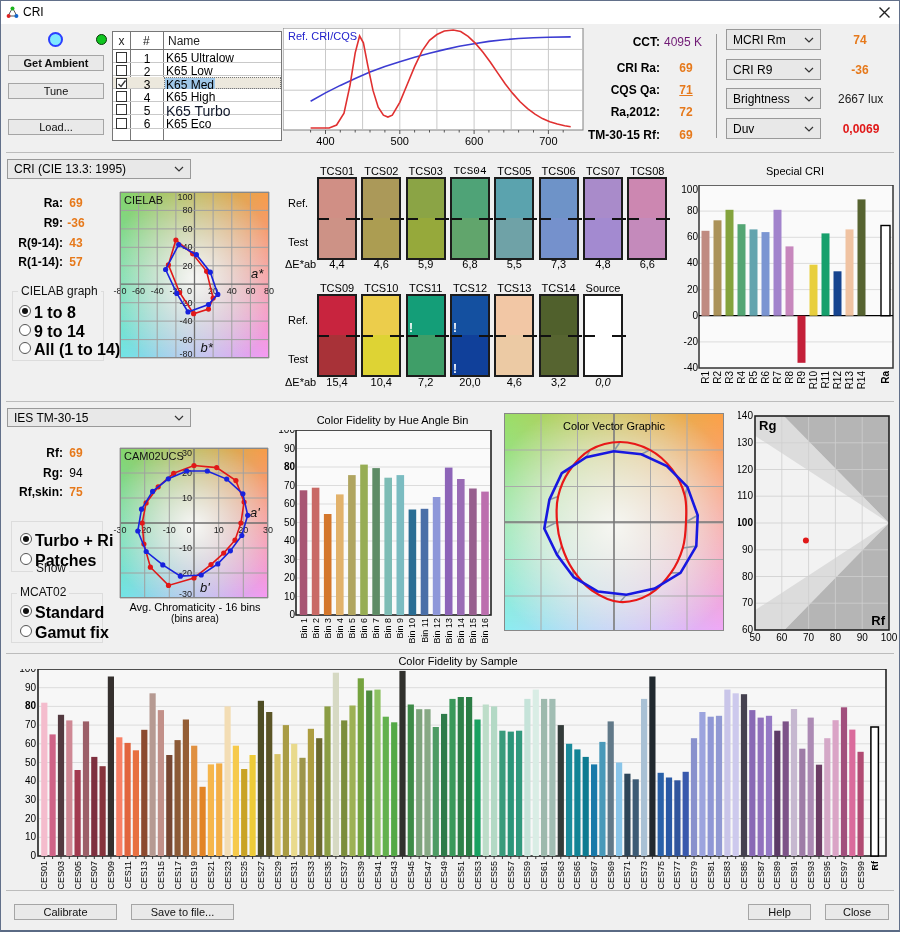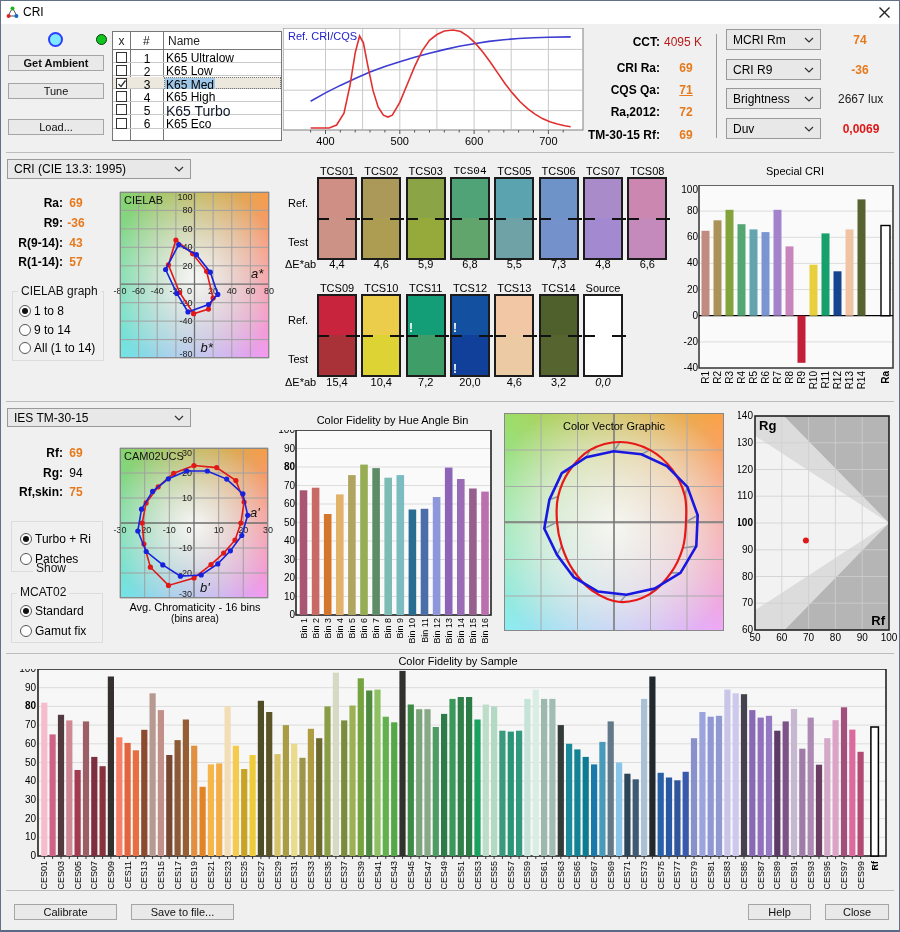--- a/index.html
+++ b/index.html
@@ -8,21 +8,21 @@
 #tbar{position:absolute;left:1px;top:1px;width:898px;height:23px;background:#fff;}
 .btn{position:absolute;background:#e9e9e9;border:1px solid #a5a5a5;font-size:11px;color:#111;text-align:center;font-family:"Liberation Sans",sans-serif;}
 .combo{position:absolute;background:#e8e8e8;border:1px solid #999;font-size:12px;color:#000;}
 .combo span{position:absolute;left:6px;top:50%;transform:translateY(-50%);white-space:nowrap;}
 .combo svg{position:absolute;right:6px;top:50%;transform:translateY(-50%);}
 .sep{position:absolute;height:1px;background:#bcbcbc;}
 .gbox{position:absolute;border:1px solid #dcdcdc;}
 .glab{position:absolute;font-size:12px;color:#111;background:#f0f0f0;padding:0 3px;}
 .radio{position:absolute;width:12px;height:12px;border:1px solid #555;border-radius:50%;background:#fff;}
 .radio.on::after{content:"";position:absolute;left:2px;top:2px;width:6px;height:6px;border-radius:50%;background:#111;}
-.rlab{position:absolute;font-size:12px;color:#000;white-space:nowrap;}
+.rlab{position:absolute;font-size:16px;color:#000;white-space:nowrap;font-weight:bold;}
 .slab{position:absolute;font-size:12px;font-weight:bold;color:#000;text-align:right;white-space:nowrap;}
 .sval{position:absolute;font-size:12px;font-weight:bold;text-align:center;white-space:nowrap;}
 .orange{color:#e6791b;}
 .patch{position:absolute;border:2px solid #1c1c1c;}
 .pl{position:absolute;font-size:11px;color:#000;text-align:center;white-space:nowrap;}
 .dash{position:absolute;height:2px;background:#111;}
 </style></head><body>
 <div id="frame"></div>
 <div id="tbar"></div>
 
@@ -111,21 +111,21 @@
     <line x1="280.2" y1="102" x2="280.2" y2="104.5" stroke="#555" stroke-width="1"></line>
     <path d="M27.6 73.3 L42.5 64.9 L57.3 57.4 L72.2 50.5 L87 44.1 L101.9 38.6 L116.8 33.7 L131.6 29.2 L146.5 25.3 L161.3 21.6 L176.2 18.3 L191.1 15.7 L205.9 13.4 L220.8 11.7 L235.6 10.5 L250.5 9.7 L265.4 9.2 L287.7 8.9" fill="none" stroke="#3c3cd2" stroke-width="1.6"></path>
     <path d="M27.6 100 L46.2 100 L53.6 97 L61 85.2 L67 57.4 L72.2 24.8 L76.6 8 L80.4 14.9 L84.8 37.6 L90 62.4 L95.2 79.2 L100.4 87.2 L104.9 89.1 L109.3 87.2 L116.8 74.3 L124.2 56.5 L131.6 38.6 L139.1 22.8 L146.5 12.4 L153.9 6.5 L161.3 3 L170.3 2 L177.7 3.5 L185.1 8.4 L192.5 15.4 L200 24.3 L207.4 34.2 L214.8 45.1 L222.3 56 L229.7 65.4 L237.1 73.8 L244.6 80.7 L252 86.2 L259.4 90.6 L266.8 93.8 L274.3 96.1 L281.7 97.8 L287.7 98.7" fill="none" stroke="#e03030" stroke-width="1.6"></path>
     <text x="42.5" y="117" font-size="11" fill="#000" text-anchor="middle">400</text>
     <text x="116.8" y="117" font-size="11" fill="#000" text-anchor="middle">500</text>
     <text x="191.1" y="117" font-size="11" fill="#000" text-anchor="middle">600</text>
     <text x="265.4" y="117" font-size="11" fill="#000" text-anchor="middle">700</text>
     <text x="5" y="12" font-size="11" fill="#2222cc">Ref. CRI/CQS</text>
   </svg>
 <div class="slab" style="left:560px;top:35px;width:100px;">CCT:</div>
-<div class="ab" style="left:664px;top:35px;font-size:12px;color:#b91c1c;">4095 K</div>
+<div class="ab" style="left:664px;top:35px;font-size:12px;color:#701a75;">4095 K</div>
 <div class="slab" style="left:560px;top:61px;width:100px;">CRI Ra:</div>
 <div class="sval orange" style="left:666px;top:61px;width:40px;">69</div>
 <div class="slab" style="left:560px;top:83px;width:100px;">CQS Qa:</div>
 <div class="sval orange" style="left:666px;top:83px;width:40px;text-decoration:underline;">71</div>
 <div class="slab" style="left:560px;top:105px;width:100px;">Ra,2012:</div>
 <div class="sval orange" style="left:666px;top:105px;width:40px;">72</div>
 <div class="slab" style="left:560px;top:128px;width:100px;">TM-30-15 Rf:</div>
 <div class="sval orange" style="left:666px;top:128px;width:40px;">69</div>
 <div class="ab" style="left:716px;top:34px;width:1px;height:104px;background:#999;"></div>
 <div class="combo" style="left:726px;top:29px;width:95px;height:21px;">

